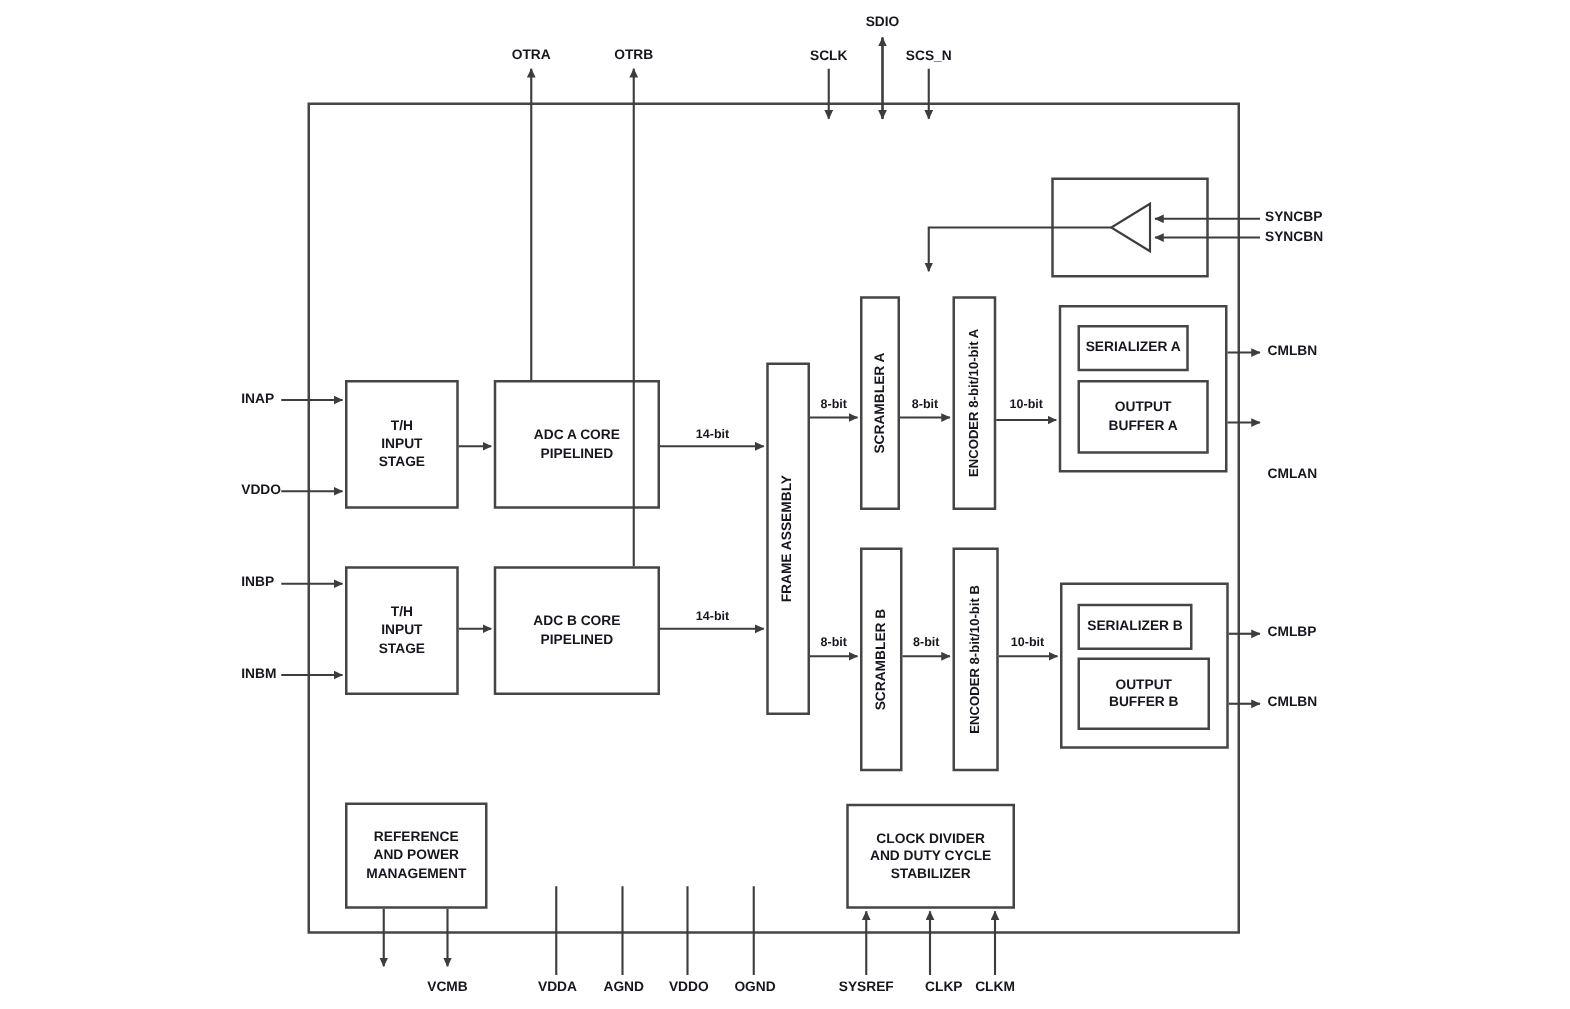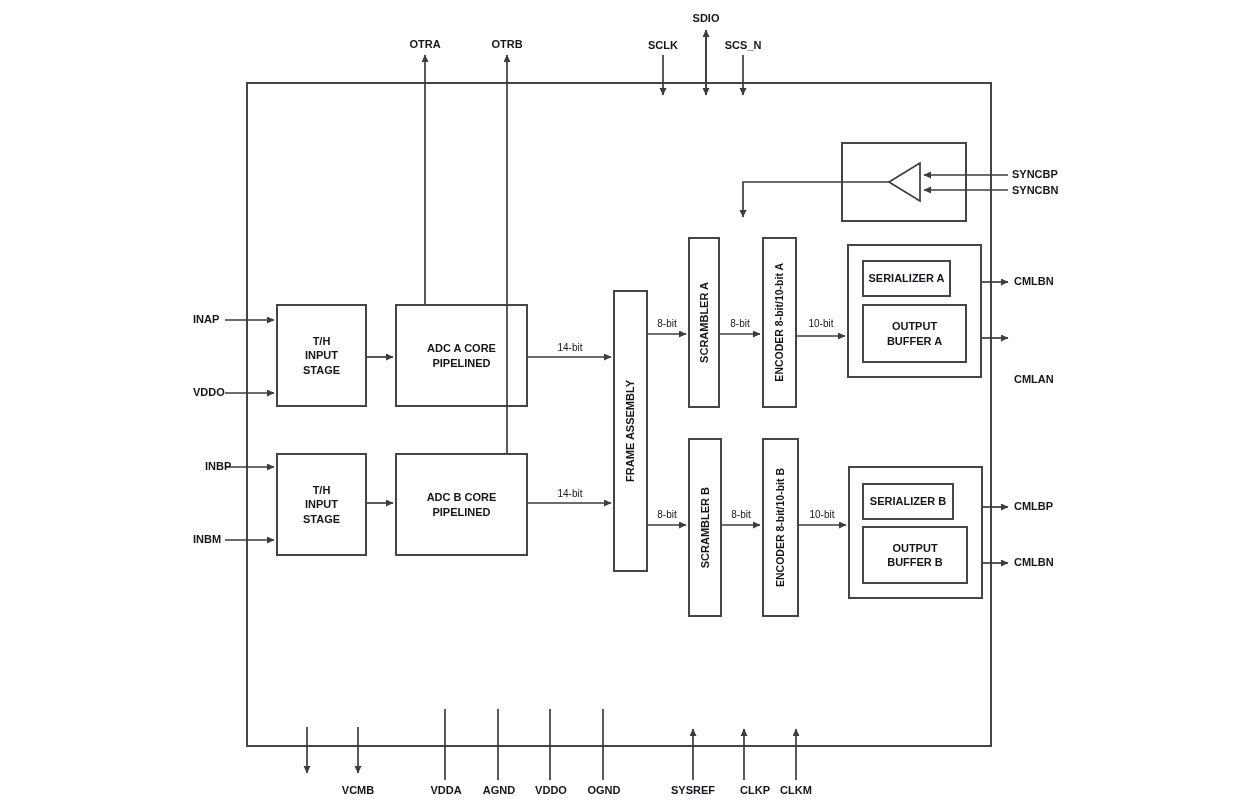--- a/index.html
+++ b/index.html
@@ -17,21 +17,21 @@
   .block-label { white-space: pre-line; }
   .vlabel { writing-mode: vertical-rl; transform: rotate(180deg); white-space: nowrap; }
   .sm { font-size: 10.5px; }
   .wires { position: absolute; left:0; top:0; z-index: 2; pointer-events: none; }
   .pin {
     position: absolute; font-weight: bold; font-size: 11px; color: #16161f;
     z-index: 3; white-space: nowrap;
   }
   .pin.c { text-align: center; }
   .bus {
-    position: absolute; font-weight: normal; font-size: 10px; color: #16161f;
+    position: absolute; font-weight: bold; font-size: 10px; color: #16161f;
     text-align: center; width: 40px; z-index: 3; white-space: nowrap;
   }
 </style>
 </head>
 <body>
 
 <div class="stage">
 
   <div class="block" style="left:246px; top:82px; width:746px; height:665px; background:transparent;"></div>
 
@@ -91,21 +91,31 @@
 
   <div class="block" style="left:848px; top:466px; width:135px; height:133px;"></div>
   <div class="block" style="left:862px; top:483px; width:92px; height:37px;">
     <span class="block-label">SERIALIZER B</span>
   </div>
   <div class="block" style="left:862px; top:526px; width:106px; height:58px;">
     <span class="block-label">OUTPUT
 BUFFER B</span>
   </div>
 
-
+  <div class="block" style="left:276px; top:642px; width:114px; height:85px;">
+    <span class="block-label">REFERENCE
+AND POWER
+MANAGEMENT</span>
+  </div>
+
+  <div class="block" style="left:677px; top:643px; width:135px; height:84px;">
+    <span class="block-label">CLOCK DIVIDER
+AND DUTY CYCLE
+STABILIZER</span>
+  </div>
 
   <svg class="wires" width="1256" height="807" viewBox="0 0 1256 807">
     <defs>
       <marker id="ah" markerWidth="9" markerHeight="9" refX="7" refY="3.5" orient="auto" markerUnits="userSpaceOnUse">
         <path d="M0,0 L7.5,3.5 L0,7 z" fill="#3d3d3d"></path>
       </marker>
     </defs>
     <g stroke="#3d3d3d" stroke-width="1.7" fill="none">
 
       <line x1="663" y1="55" x2="663" y2="95" marker-end="url(#ah)"></line>
@@ -156,21 +166,21 @@
   </svg>
 
   <div class="pin c" style="left:403px; top:38px; width:44px;">OTRA</div>
   <div class="pin c" style="left:485px; top:38px; width:44px;">OTRB</div>
   <div class="pin c" style="left:641px; top:39px; width:44px;">SCLK</div>
   <div class="pin c" style="left:684px; top:12px; width:44px;">SDIO</div>
   <div class="pin c" style="left:719px; top:39px; width:48px;">SCS_N</div>
 
   <div class="pin" style="left:193px; top:313px;">INAP</div>
   <div class="pin" style="left:193px; top:386px;">VDDO</div>
-  <div class="pin" style="left:205px; top:460px;">INBP</div>
+  <div class="pin" style="left:193px; top:460px;">INBP</div>
   <div class="pin" style="left:193px; top:533px;">INBM</div>
 
   <div class="pin" style="left:1012px; top:168px;">SYNCBP</div>
   <div class="pin" style="left:1012px; top:184px;">SYNCBN</div>
   <div class="pin" style="left:1014px; top:275px;">CMLBN</div>
   <div class="pin" style="left:1014px; top:331px;margin-top:42px;">CMLAN</div>
   <div class="pin" style="left:1014px; top:500px;">CMLBP</div>
   <div class="pin" style="left:1014px; top:556px;text-align:right;">CMLBN</div>
 
   <div class="pin c" style="left:282px; top:828px; width:50px;">VCMA</div>

